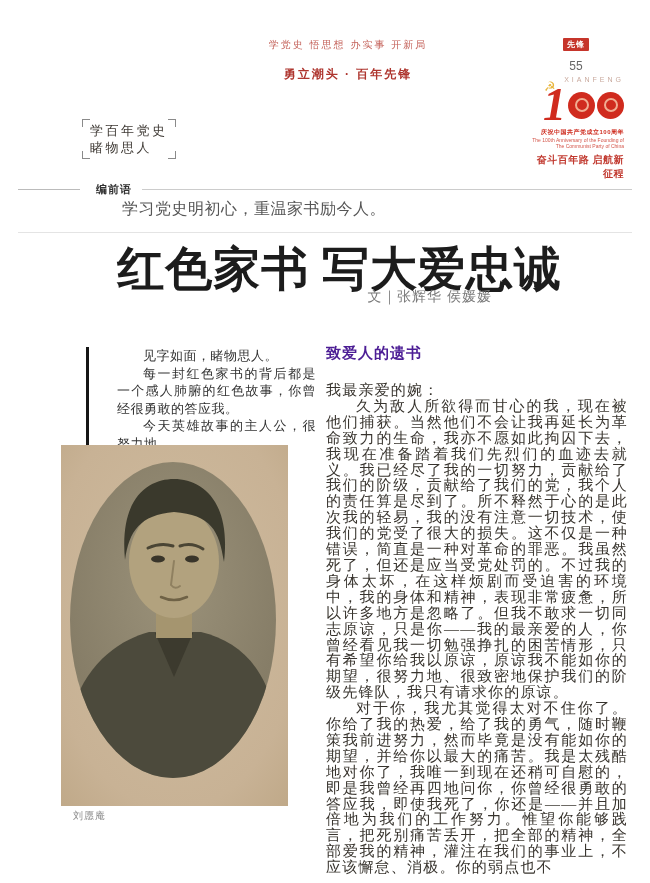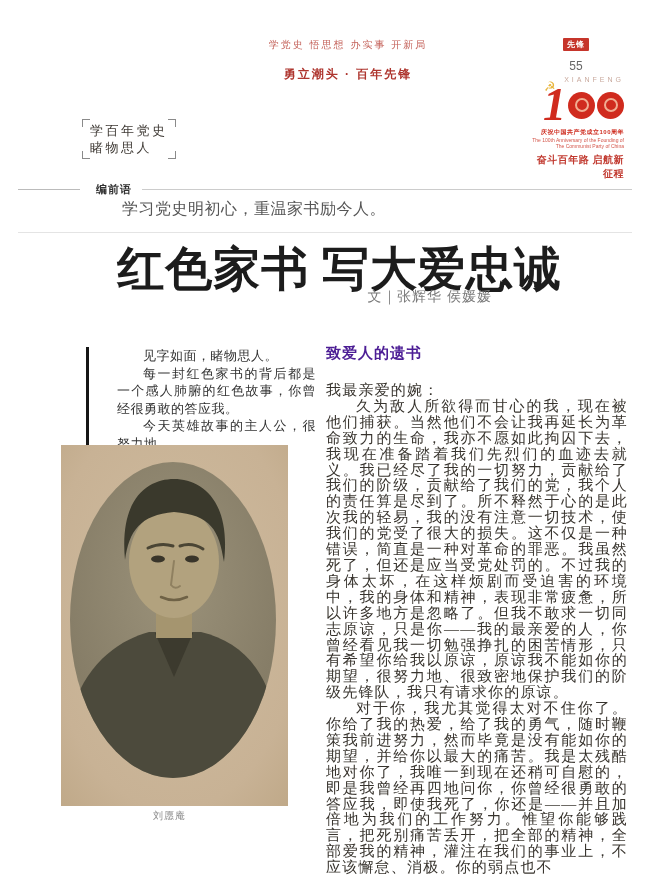--- a/index.html
+++ b/index.html
@@ -57,21 +57,21 @@
   .byline { position:absolute; top:288px; right:140px; font-size:14px; color:#7a7a7a; letter-spacing:1px; }
 
   
   .intro { position:absolute; left:68px; top:347px; width:230px;
            border-left:3px solid #161616; padding-left:28px; }
   .intro p { font-size:13px; line-height:17.5px; color:#333; text-indent:2em;
              text-align:justify; letter-spacing:0.5px; }
 
   
   .photo { position:absolute; left:43px; top:445px; width:227px; height:361px; }
-  .caption { position:absolute; left:38px; top:809px; width:227px; text-align:center;
+  .caption { position:absolute; left:55px; top:809px; width:227px; text-align:left;
              font-size:10px; color:#8d8d8d; letter-spacing:1px; }
 
   
   .letter { position:absolute; left:308px; top:344px; width:302px; }
   .letter h2 { font-size:15px; color:#4c1d95; letter-spacing:1px; margin-bottom:20px;
                font-family:"Liberation Sans", sans-serif; }
   .letter p { font-family:"Liberation Serif", serif; font-size:15px; line-height:15.9px;
               color:#38342e; text-align:justify; letter-spacing:1.2px; }
   .letter p.lp { text-indent:2em; }
 </style>

